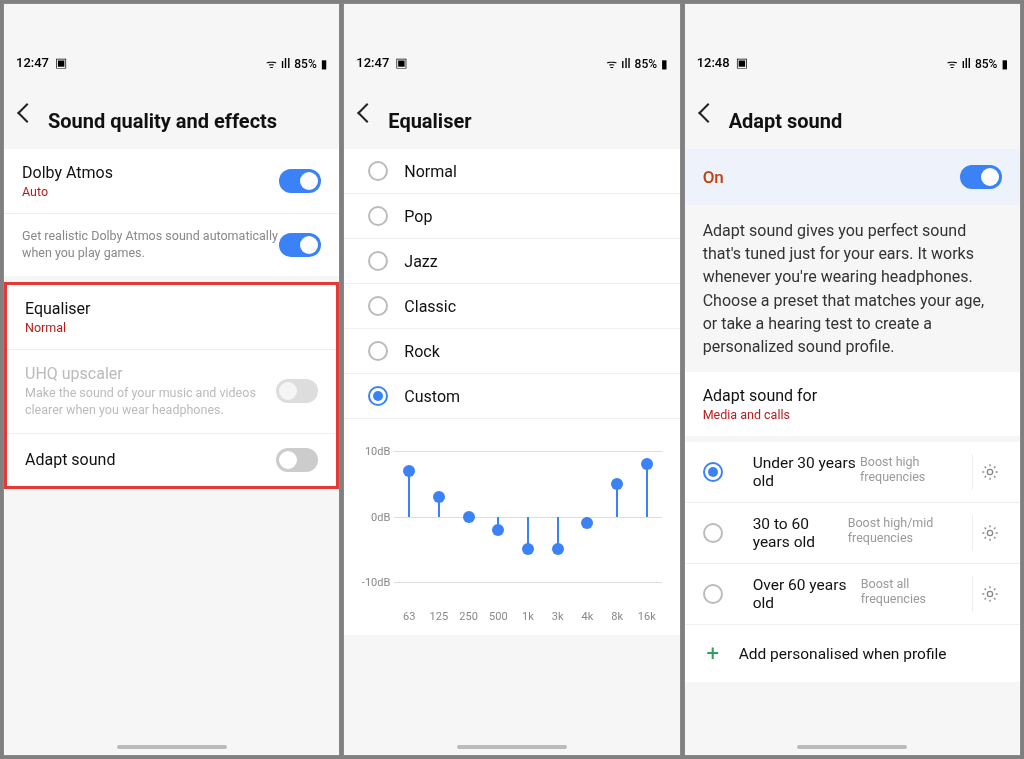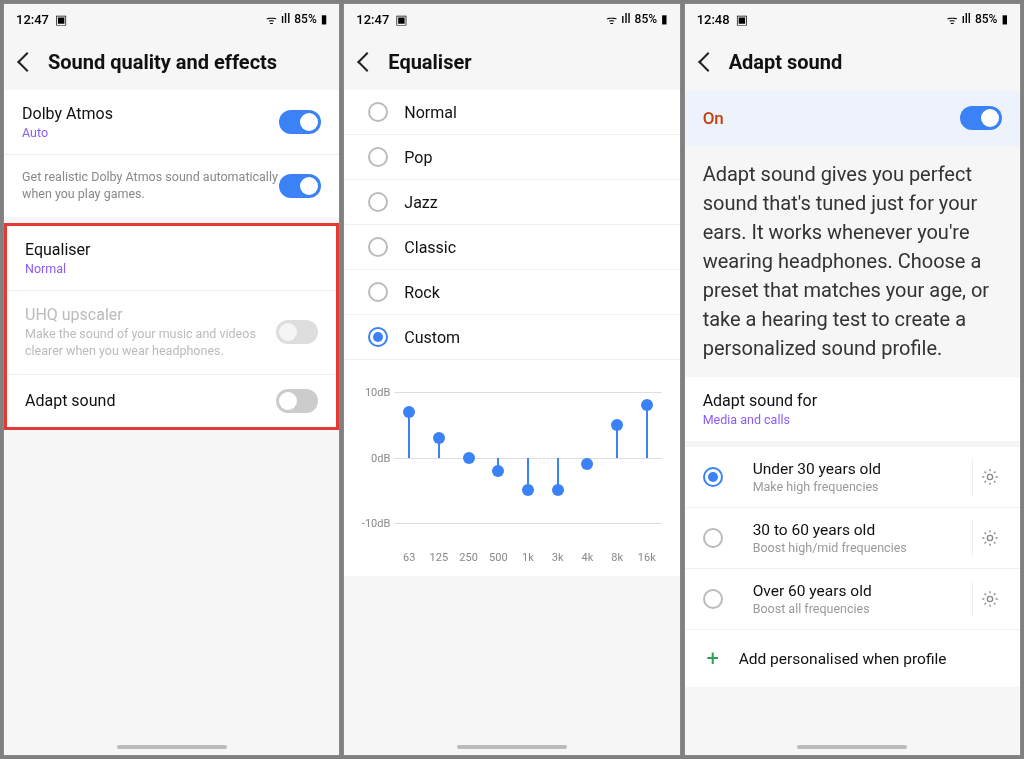--- a/index.html
+++ b/index.html
@@ -1,30 +1,30 @@
 <!DOCTYPE html>
 <html><head>
 <meta charset="utf-8">
 <style>
   * { box-sizing: border-box; margin: 0; padding: 0; font-family: -apple-system, BlinkMacSystemFont, "Segoe UI", Roboto, Arial, sans-serif; }
   body { background: #808080; width: 1024px; height: 759px; display: flex; gap: 3px; padding: 3px; }
   .phone { flex: 1; background: #f6f6f6; display: flex; flex-direction: column; border: 1px solid #888; position: relative; }
-  .statusbar { height: 30px; display: flex; align-items: center; justify-content: space-between; padding: 8px 12px; font-size: 13px; font-weight: 500; color: #000; }
+  .statusbar { height: 30px; display: flex; align-items: flex-start; justify-content: space-between; padding: 8px 12px; font-size: 13px; font-weight: 500; color: #000; margin-top: 43px; }
   .status-left { display: flex; align-items: center; gap: 6px; }
   .status-right { display: flex; align-items: center; gap: 4px; font-size: 12px; }
   .header { display: flex; align-items: center; padding: 16px 16px; gap: 14px; }
   .back-icon { width: 14px; height: 14px; border-left: 2px solid #222; border-bottom: 2px solid #222; transform: rotate(45deg); }
-  .header-title { font-size: 20px; font-weight: 700; color: #111; }
+  .header-title { font-size: 20px; font-weight: 700; color: #111; margin-top: 16px; }
   .list { background: #fff; }
   .row { display: flex; align-items: center; padding: 14px 18px; border-bottom: 1px solid #eee; }
   .row:last-child { border-bottom: none; }
   .row-main { flex: 1; display: flex; flex-direction: column; gap: 2px; }
   .row-title { font-size: 16px; color: #111; }
   .row-sub { font-size: 12.5px; color: #888; line-height: 1.35; }
-  .row-value { font-size: 12.5px; color: #8b5cf6; }
+  .row-value { font-size: 12.5px; color: #b91c1c; }
 
   
   .toggle { position: relative; width: 42px; height: 24px; border-radius: 12px; background: #ccc; flex-shrink: 0; }
   .toggle.on { background: #3b82f6; }
   .toggle::after { content: ""; position: absolute; top: 3px; width: 18px; height: 18px; border-radius: 50%; background: #fff; }
   .toggle.on::after { right: 3px; }
   .toggle.off::after { left: 3px; }
   .toggle.disabled { background: #ddd; }
   .toggle.disabled::after { background: #f5f5f5; }
 
@@ -47,25 +47,25 @@
   .ylabel { position: absolute; left: -40px; width: 36px; text-align: right; font-size: 11px; color: #888; transform: translateY(-50%); }
   .chart-points { position: absolute; inset: 0; display: flex; justify-content: space-between; align-items: flex-end; }
   .pt-col { flex: 1; position: relative; height: 100%; }
   .stem { position: absolute; left: 50%; width: 2px; background: #3b82f6; transform: translateX(-50%); }
   .dot { position: absolute; left: 50%; width: 12px; height: 12px; background: #3b82f6; border-radius: 50%; transform: translate(-50%, -50%); }
   .xlabels { display: flex; margin-left: 40px; margin-right: 8px; padding-top: 6px; padding-bottom: 12px; }
   .xl { flex: 1; text-align: center; font-size: 11px; color: #888; }
 
   
   .card { background: #fff; }
-  .description { padding: 14px 18px; font-size: 20px; color: #333; line-height: 1.45; background: #f6f6f6;}
+  .description { padding: 14px 18px; font-size: 16px; color: #333; line-height: 1.45; background: #f6f6f6;}
   .on-row { display: flex; align-items: center; padding: 16px 18px; }
   .on-label { color: #c2410c; font-size: 17px; font-weight: 500; flex: 1; }
   .age-row { display: flex; align-items: center; padding: 12px 12px 12px 18px; border-bottom: 1px solid #f0f0f0; }
-  .age-main { flex: 1; display: flex; flex-direction: column; gap: 1px; margin-left: 14px; }
+  .age-main { flex: 1; display: flex; flex-direction: row; gap: 1px; margin-left: 14px; }
   .age-title { font-size: 15.5px; color: #111; }
   .age-sub { font-size: 12.5px; color: #9a9a9a; }
   .gear { width: 36px; height: 36px; display: flex; align-items: center; justify-content: center; border-left: 1px solid #eee; margin-left: 6px; }
   .gear svg { width: 20px; height: 20px; stroke: #888; fill: none; }
   .add-row { display: flex; align-items: center; padding: 16px 18px; gap: 16px; }
   .plus { color: #2e9e5b; font-size: 22px; font-weight: 400; width: 20px; text-align: center; }
   .add-label { font-size: 15.5px; color: #111; }
 
   .homebar { position: absolute; bottom: 6px; left: 50%; transform: translateX(-50%); width: 110px; height: 4px; background: #bbb; border-radius: 2px; }
 
@@ -282,21 +282,21 @@
     </div>
   </div>
 
   <div class="sec-gap"></div>
 
   <div class="card" id="age-list">
       <div class="age-row">
         <div class="radio checked"></div>
         <div class="age-main">
           <div class="age-title">Under 30 years old</div>
-          <div class="age-sub">Make high frequencies</div>
+          <div class="age-sub">Boost high frequencies</div>
         </div>
         <div class="gear">
           <svg viewBox="0 0 24 24">
             <circle cx="12" cy="12" r="3.2" stroke-width="1.6"></circle>
             <path stroke-width="1.6" d="M12 2.8v2.4M12 18.8v2.4M21.2 12h-2.4M5.2 12H2.8M18.5 5.5l-1.7 1.7M7.2 16.8l-1.7 1.7M18.5 18.5l-1.7-1.7M7.2 7.2 5.5 5.5"></path>
           </svg>
         </div>
       </div>
       <div class="age-row">
         <div class="radio"></div>

